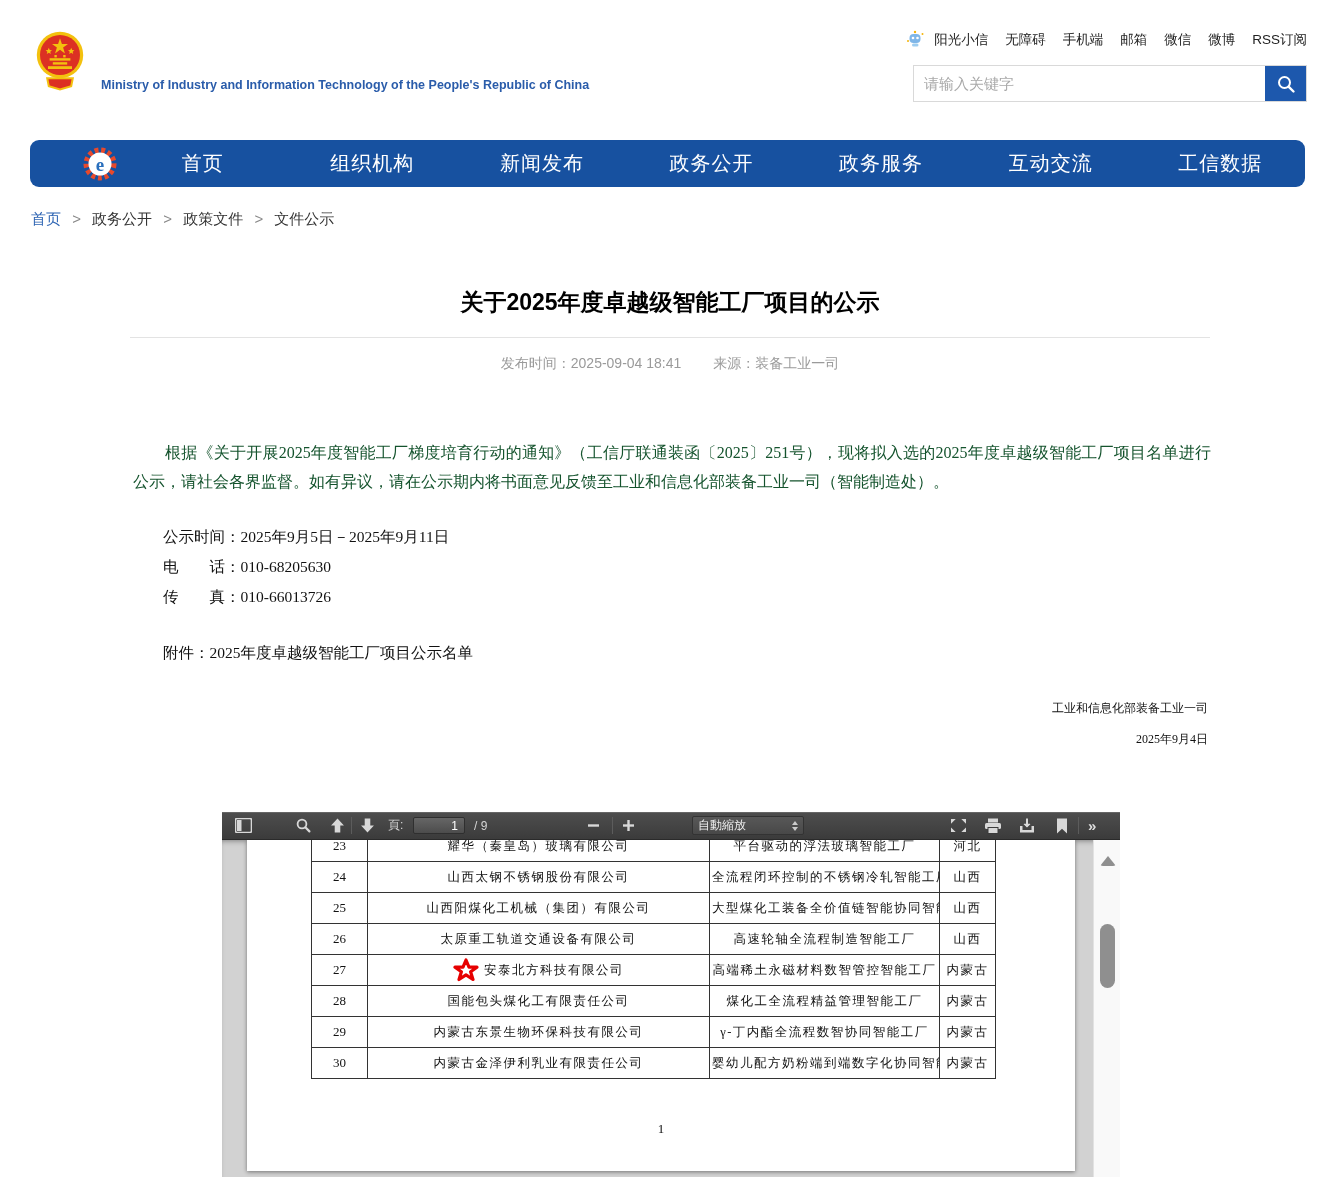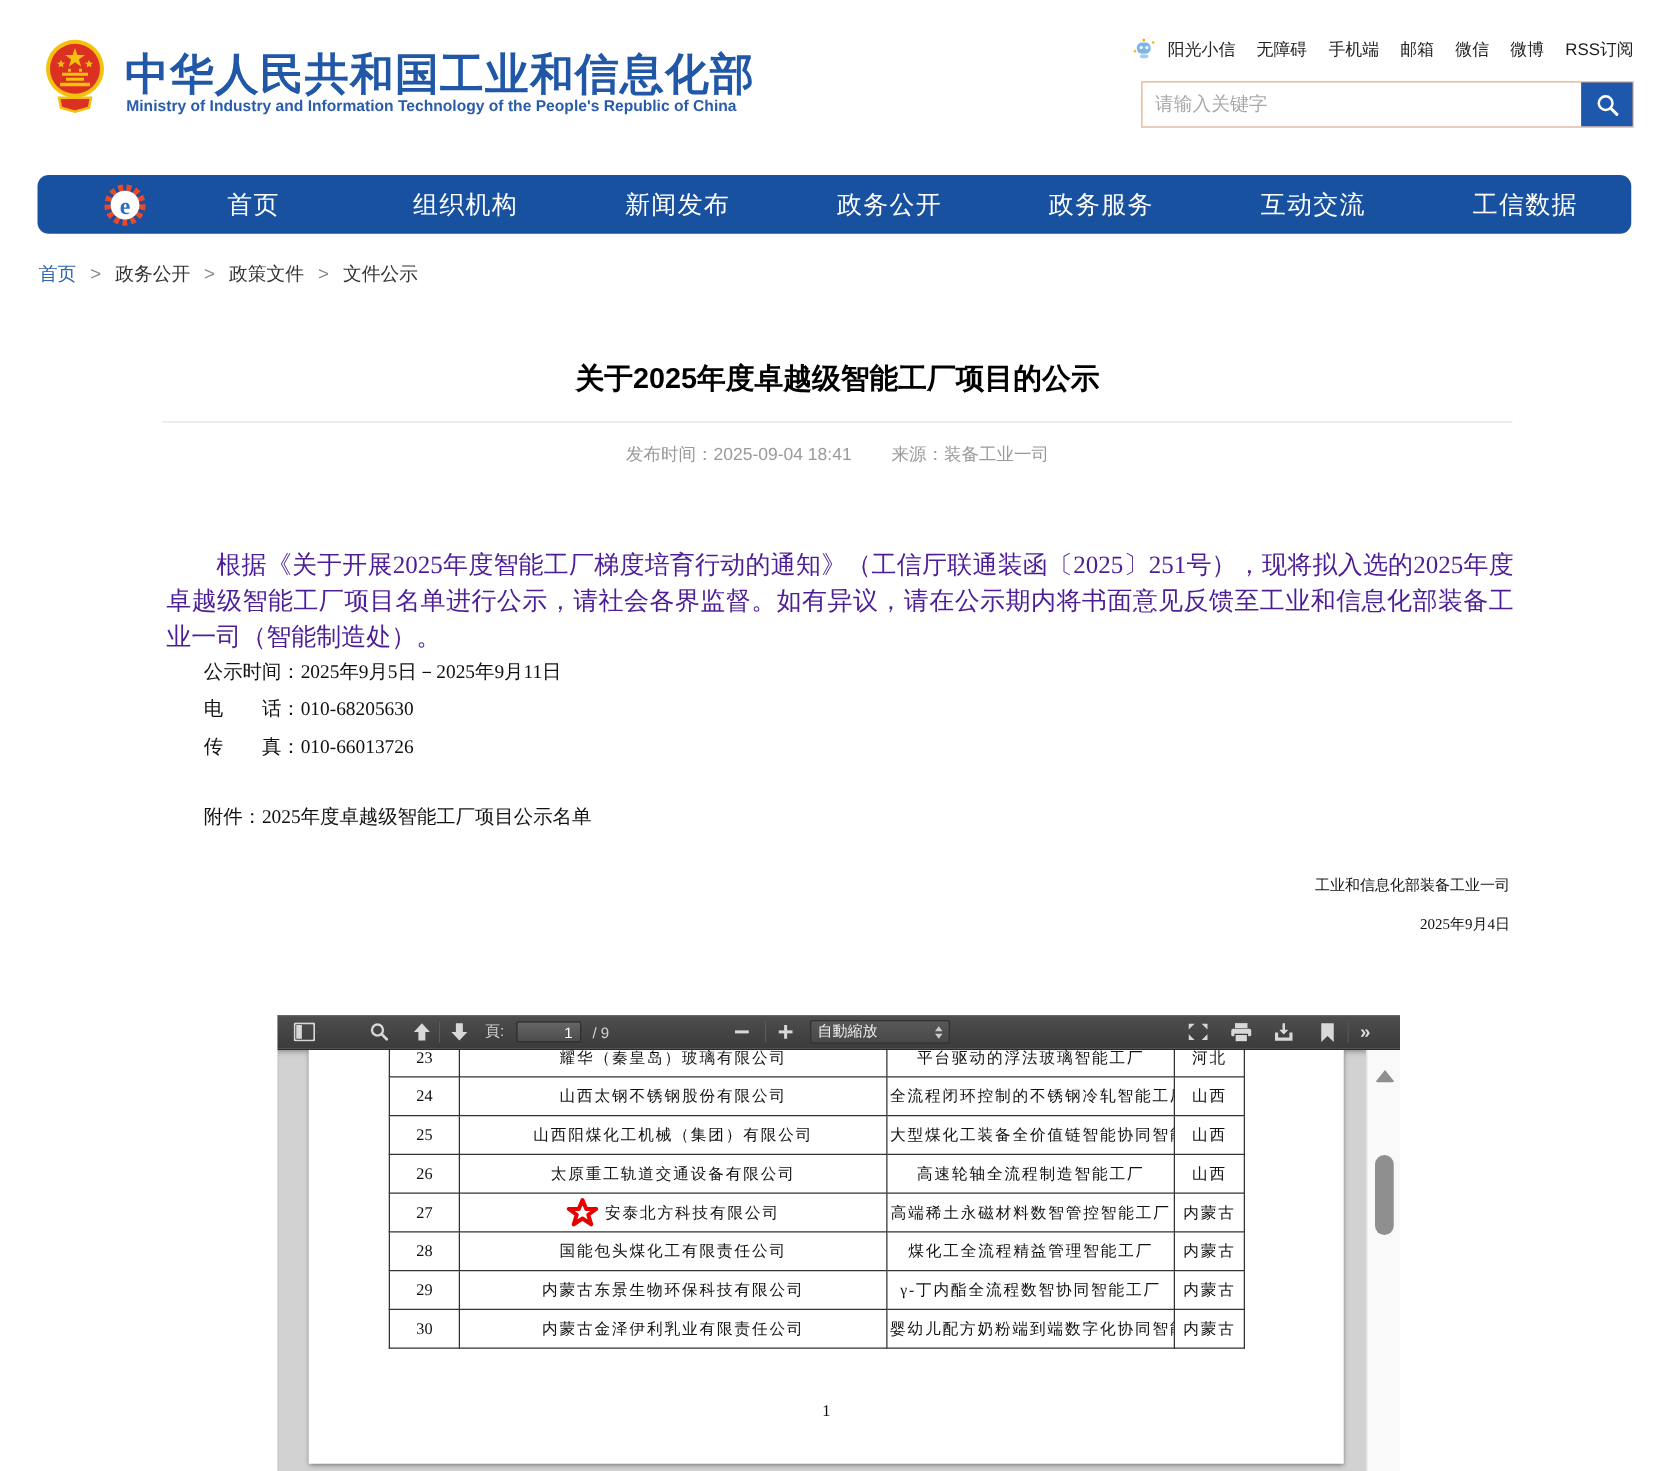--- a/index.html
+++ b/index.html
@@ -30,34 +30,34 @@
   .crumb { cursor:pointer; }
   .crumb-home { color:#2d64b3; }
   .crumb-sep { color:#888; margin:0 7px; }
 
   
   .art-title { position:absolute; left:130px; top:287px; width:1080px; text-align:center; font-size:23px; font-weight:bold; color:#000; }
   .art-divider { position:absolute; left:130px; top:337px; width:1080px; border-top:1px solid #e3e3e3; }
   .art-meta { position:absolute; left:130px; top:355px; width:1080px; text-align:center; font-size:14px; color:#9a9a9a; }
   .art-meta span { margin:0 14px; }
   .serif { font-family:"Liberation Serif","DejaVu Serif",serif; }
-  .art-p1 { position:absolute; left:133px; top:438px; width:1078px; font-size:20px; line-height:29px; color:#4c1d95; text-indent:2em; text-align:justify; }
+  .art-p1 { position:absolute; left:133px; top:438px; width:1078px; font-size:16px; line-height:29px; color:#14532d; text-indent:2em; text-align:justify; }
   .art-line { position:absolute; left:163px; font-size:15.5px; color:#111; white-space:nowrap; }
   .l-time { top:527px; } .l-phone { top:557px; } .l-fax { top:587px; } .l-attach { top:643px; }
   .art-sign { position:absolute; left:130px; width:1078px; text-align:right; font-size:12px; color:#111; }
   .s-org { top:700px; } .s-date { top:731px; }
 
   
   .pdf { position:absolute; left:222px; top:812px; width:898px; height:365px; background:#d2d2d2; }
   .pdf-toolbar { position:relative; height:28px; background:linear-gradient(#4e4e4e,#3b3b3b); border-bottom:1px solid #2a2a2a; box-shadow:inset 0 1px 0 #666; color:#ddd; font-size:12px; }
   .tb { position:absolute; top:0; height:27px; display:flex; align-items:center; cursor:pointer; }
   .tb-sep { position:absolute; top:5px; width:1px; height:17px; background:#2e2e2e; border-right:1px solid #5c5c5c; }
   .tb-label { cursor:default; color:#d5d5d5; }
   .page-input { width:52px; height:17px; background:linear-gradient(#666,#4c4c4c); border:1px solid #2f2f2f; border-radius:2px; color:#fff; font-size:12px; text-align:right; padding:0 6px; outline:none; font-family:inherit; }
-  .zoom-sel { width:112px; height:19px; background:linear-gradient(#585858,#484848); border:1px solid #333; border-radius:2px; display:flex; align-items:center; padding:0 5px; color:#eee; }
+  .zoom-sel { width:112px; height:19px; background:linear-gradient(#585858,#484848); border:1px solid #333; border-radius:2px; display:flex; align-items:center; padding:0 5px; color:#eee;margin-left:44px; }
   .zoom-sel .zs-label { flex:1; }
   .spinner { display:flex; flex-direction:column; gap:2px; align-items:center; }
   .spin-up { width:0; height:0; border-left:3.5px solid transparent; border-right:3.5px solid transparent; border-bottom:4px solid #ccc; }
   .spin-dn { width:0; height:0; border-left:3.5px solid transparent; border-right:3.5px solid transparent; border-top:4px solid #ccc; }
   .more-btn { color:#ddd; font-size:15px; font-weight:bold; }
 
   .pdf-body { position:absolute; top:28px; left:0; right:0; bottom:0; background:#d2d2d2; overflow:hidden; box-shadow:inset 0 4px 6px -4px rgba(0,0,0,.5); }
   .pdf-page { position:absolute; left:25px; top:0; width:828px; height:331px; background:#fff; box-shadow:0 1px 4px rgba(0,0,0,.45); overflow:hidden; }
 
   table.doc { position:absolute; left:64px; top:-10px; border-collapse:collapse; table-layout:fixed; width:684px; font-family:"Liberation Serif","DejaVu Serif",serif; font-size:12.5px; color:#111; }
@@ -83,21 +83,20 @@
       <polygon fill="#f3c10e" points="16,22 17.2,24.8 20,25 17.8,26.9 18.5,29.8 16,28.2 13.5,29.8 14.2,26.9 12,25 14.8,24.8"></polygon>
       <polygon fill="#f3c10e" points="44,22 45.2,24.8 48,25 45.8,26.9 46.5,29.8 44,28.2 41.5,29.8 42.2,26.9 40,25 42.8,24.8"></polygon>
       <rect x="17" y="35" width="26" height="3" fill="#f3c10e"></rect>
       <rect x="21" y="40" width="18" height="3" fill="#f3c10e"></rect>
       <rect x="15" y="45" width="30" height="3.5" fill="#f3c10e"></rect>
       <rect x="23" y="31" width="3" height="3" fill="#f3c10e"></rect>
       <rect x="34" y="31" width="3" height="3" fill="#f3c10e"></rect>
       <path d="M14 60 L46 60 L44 70 L30 74 L16 70 Z" fill="#dc3023" stroke="#f3c10e" stroke-width="2.5"></path>
     </svg>
   </div>
-  <div class="site-title">中华人民共和国工业和信息化部</div>
   <div class="site-sub">Ministry of Industry and Information Technology of the People's Republic of China</div>
 
   <div class="quick-links">
     <span class="ql-icon">
       <svg width="19" height="19" viewBox="0 0 19 19">
         <circle cx="9" cy="3" r="1.2" fill="#f5b50a"></circle>
         <rect x="3.5" y="5" width="11" height="9" rx="4" fill="#7fb6e8"></rect>
         <circle cx="7" cy="9" r="1.3" fill="#fff"></circle>
         <circle cx="11.5" cy="9" r="1.3" fill="#fff"></circle>
         <rect x="6" y="14.5" width="6.5" height="3" rx="1.5" fill="#9ecdf0"></rect>

